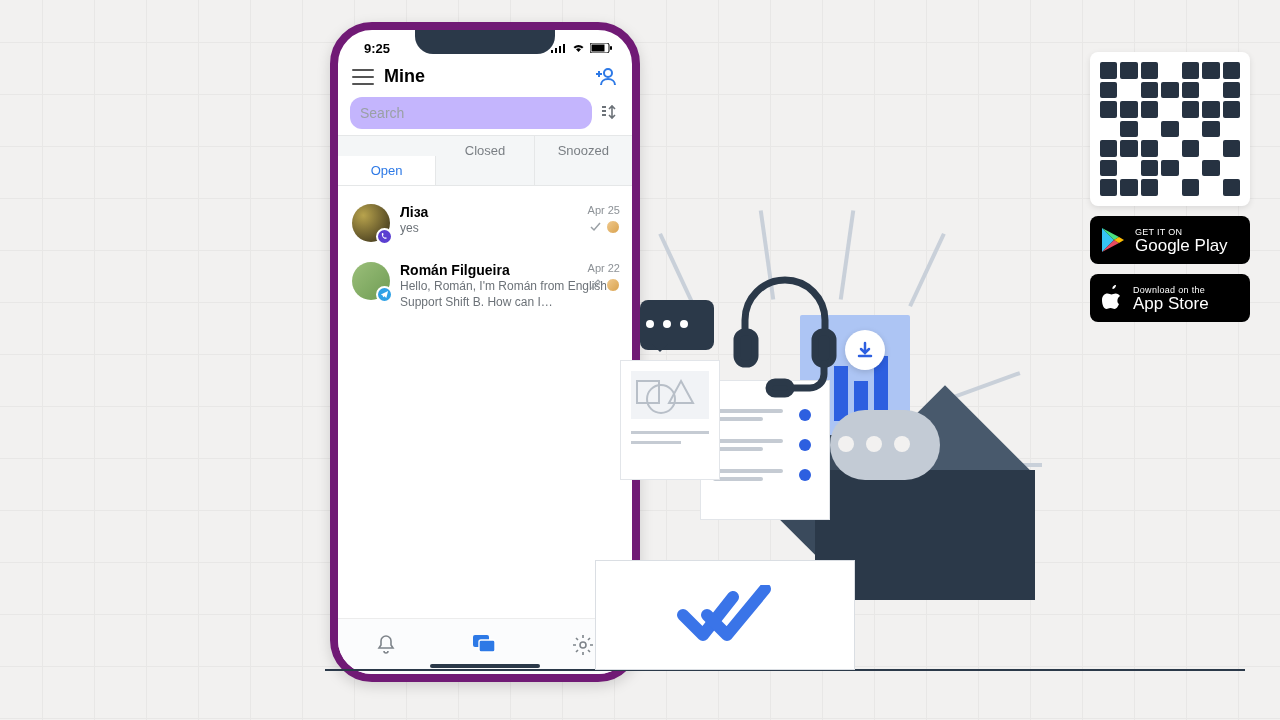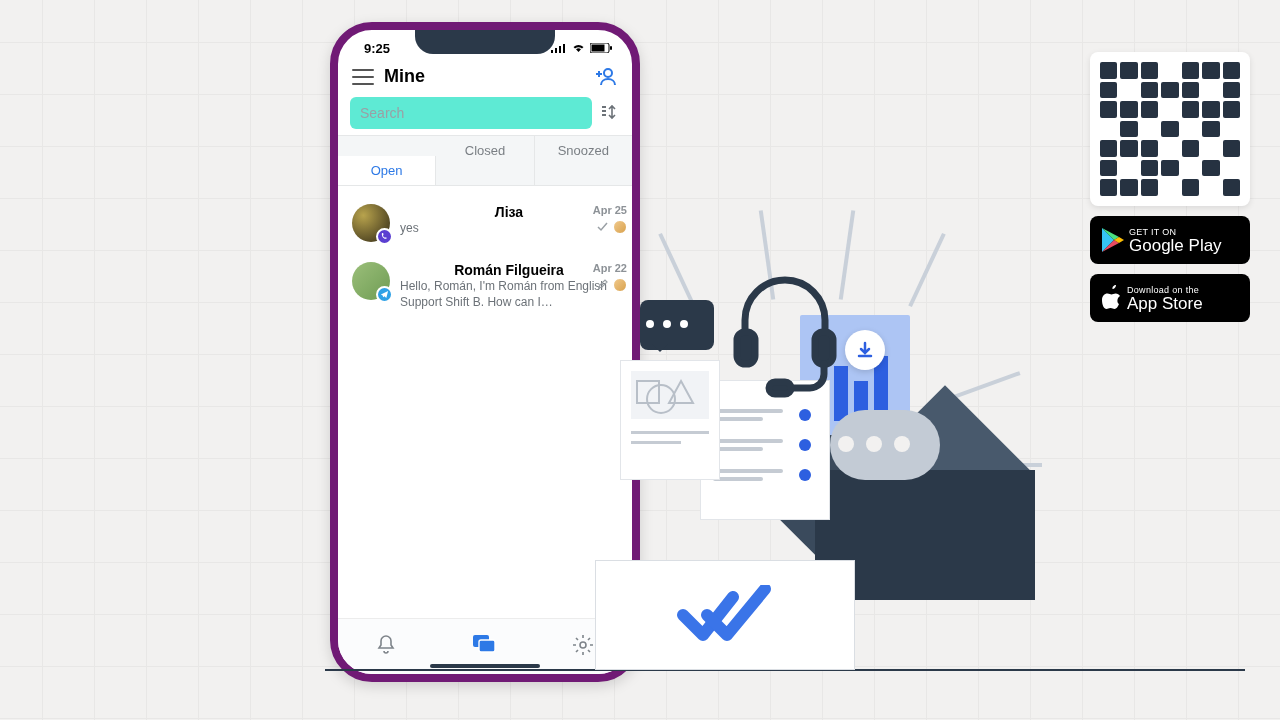--- a/index.html
+++ b/index.html
@@ -53,21 +53,21 @@
   }
   .header-left { display:flex; align-items:center; gap:10px;justify-content:flex-end; }
   .hamburger { width:22px; height:16px; display:flex; flex-direction:column; justify-content:space-between; }
   .hamburger span { height:2px; background:#555; border-radius:1px; }
   .title { font-size:18px; font-weight:600; }
   .add-person svg { display:block; }
 
   .search-row { display:flex; gap:8px; align-items:center; padding: 6px 12px; }
   .search-input {
     flex:1; height:30px; border:none; outline:none;
-    background:#5eead4; border-radius:6px;
+    background:#c4b5fd; border-radius:12px;
     padding:16px 10px; font-size:14px; color:#5a5f63;
   }
   .search-input::placeholder { color:#9aa0a5; }
   .sort-btn svg { display:block; }
 
   .tabs {
     display:flex;
     background:#f4f6f7;
     border-top:1px solid #e5e7e8;
     border-bottom:1px solid #e5e7e8;
@@ -94,23 +94,23 @@
   .avatar.two { background: linear-gradient(135deg,#9bbf7a,#6f9c54); }
   .channel-badge {
     position:absolute; right:-3px; bottom:-3px;
     width:17px; height:17px; border-radius:50%;
     background:#2fa1e6; border:2px solid #fff;
     display:flex; align-items:center; justify-content:center;
   }
   .channel-badge.purple { background:#5b3fd1; }
   .channel-badge svg { width:9px; height:9px; }
   .convo-body { flex:1; min-width:0; }
-  .convo-name { font-size:14px; font-weight:600;text-align:center; }
+  .convo-name { font-size:14px; font-weight:600; }
   .convo-preview { font-size:12px; color:#6c7278; line-height:1.35; }
-  .convo-meta { position:absolute; right:5px; top:10px; text-align:left;font-weight:bold; }
+  .convo-meta { position:absolute; right:12px; top:10px; text-align:left; }
   .convo-date { font-size:11px; color:#8d9297; display:block; }
   .convo-icons { margin-top:4px; display:flex; gap:4px; justify-content:flex-end; align-items:center; }
   .check svg { display:block; }
   .agent-dot { width:14px; height:14px; border-radius:50%; background:linear-gradient(135deg,#f0c98c,#d9a24e); border:1px solid #fff; }
 
   .bottom-nav {
     position:absolute; left:0; right:0; bottom:0;
     height:56px;
     display:flex; align-items:center; justify-content:space-around;
     background:#fbfcfd;
@@ -130,21 +130,21 @@
   .qr {
     width:160px; height:154px; background:#fff; border-radius:8px;
     padding:10px; box-shadow:0 2px 6px rgba(0,0,0,.1);
     display:grid; grid-template-columns:repeat(7,1fr); grid-template-rows:repeat(7,1fr);
     gap:3px;
   }
   .qr div { background:#fff; }
   .qr .b { background:#263241; border-radius:2px; }
   .store-badge {
     width:160px; height:48px; background:#000; color:#fff;
-    border-radius:8px; display:flex; align-items:center; gap:4px;
+    border-radius:8px; display:flex; align-items:center; gap:10px;
     padding:0 11px;
   }
   .store-badge .small { font-size:9px; letter-spacing:.3px; }
   .store-badge .big { font-size:17px; font-weight:500; line-height:1; }
   .play-icon { width:24px; height:26px; position:relative; }
   .apple-icon svg { display:block; }
 
   
   .illus { position:absolute; left:585px; top:210px; width:460px; height:460px; }
   .ray { position:absolute; background:#c9d0d9; }

